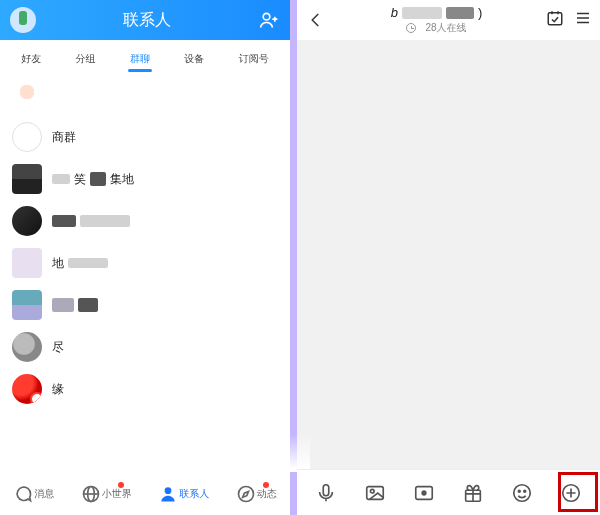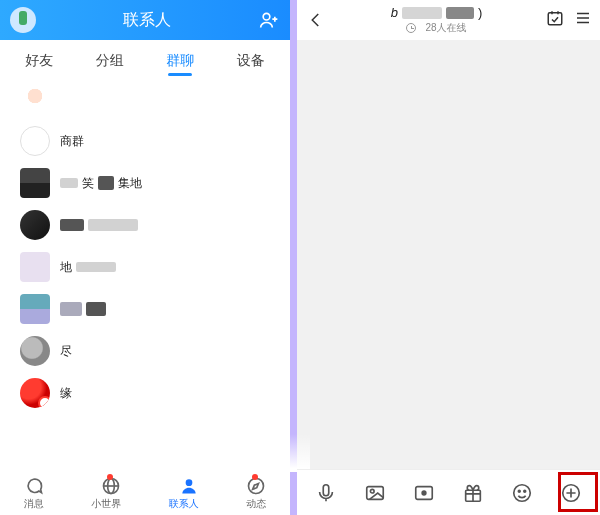--- a/index.html
+++ b/index.html
@@ -15,49 +15,49 @@
     .left-title { flex: 1; text-align: center; font-size: 16px; font-weight: 500; }
     .add-friend { width: 22px; height: 22px; display: flex; align-items: center; justify-content: center; }
     .add-friend svg { width: 20px; height: 20px; }
 
     
     .group-notice { height: 36px; display: flex; align-items: center; padding: 0 12px; font-size: 14px; color: #333; border-bottom: 1px solid #f0f0f0; }
     .group-notice .spacer { flex: 1; }
     .chev { color: #bbb; }
 
     
-    .tabs { display: flex; justify-content: space-around; font-size: 14px; color: #444; padding: 8px 4px 0; align-items: flex-end; }
+    .tabs { display: flex; justify-content: space-around; font-size: 10px; color: #444; padding: 8px 4px 0; align-items: flex-end; }
     .tab { padding: 4px 2px 8px; position: relative; }
     .tab.active { color: #1a8cff; font-weight: 400; }
     .tab.active::after { content:""; position:absolute; left: 50%; transform: translateX(-50%); bottom: 2px; width: 24px; height: 3px; background:#1a8cff; border-radius: 2px; }
 
     
     .chat-list { flex: 1; overflow: hidden; }
-    .row { display: flex; align-items: center; height: 42px; padding: 0 20px; gap: 10px; }
+    .row { display: flex; align-items: center; height: 42px; padding: 0 12px; gap: 10px; }
     .row-avatar { width: 30px; height: 30px; border-radius: 4px; background: #ccc; flex-shrink: 0; overflow: hidden; }
     .row-title { font-size: 12px; color: #222; display: flex; align-items: center; gap: 4px; }
 
     
     .av0 { background: radial-gradient(circle at 50% 40%, #ffe0d0 30%, #fff 32%), #fff; border-radius: 50%; }
     .av1 { background: #fff; border-radius: 50%; border: 1px solid #e0e0e0; }
     .av2 { background: linear-gradient(#444 0 50%, #222 50% 100%); }
     .av3 { background: linear-gradient(135deg,#333,#111); border-radius: 50%; }
     .av4 { background: #e8e0f0; }
     .av5 { background: linear-gradient(#6ab 0 50%, #aad 50% 100%); }
     .av6 { background: radial-gradient(circle at 40% 40%, #bbb 40%, #888 45%); border-radius: 50%; }
     .av7 { background: radial-gradient(circle at 30% 30%, #ff3b30 40%, #c00 60%); border-radius: 50%; position: relative; }
     .av7::after { content:""; position:absolute; width: 10px; height: 10px; border: 2px solid #ff3b30; border-radius: 50%; right: -2px; bottom: -2px; background: #fff; }
     .av7::before { content: ""; position: absolute; width: 10px; height: 2px; background: #ff3b30; right: 0; bottom: 3px; transform: rotate(-45deg); }
 
     .blur-dark { background:#555 !important; }
     .inline-blur { display:inline-block; background:#d2d2d2; height:10px; border-radius:2px; }
 
     
     .bottom-nav { height: 44px; border-top: 1px solid #eee; display: flex; align-items: center; justify-content: space-around; background: #fff; position: relative; }
-    .nav-item { display: flex; flex-direction: column; align-items: flex-end; gap: 1px; font-size: 10px; color: #666; position: relative; }
+    .nav-item { display: flex; flex-direction: row; align-items: center; gap: 1px; font-size: 10px; color: #666; position: relative; }
     .nav-item svg { width: 20px; height: 20px; }
     .nav-item.active { color: #1a73ff; }
     .nav-item .dot { position: absolute; top: -2px; right: 8px; width: 6px; height: 6px; background: #ff3b30; border-radius: 50%; }
     .bottom-nav::before { content: ""; position: absolute; left: -20px; right: -20px; top: -38px; height: 38px; pointer-events: none; background: linear-gradient(to bottom, rgba(255,255,255,0), #fff 90%); }
 
     
     .right-topbar { height: 40px; display: flex; align-items: center; padding: 0 8px; gap: 6px; }
     .right-topbar .back { width: 22px; display:flex; align-items:center; justify-content:center; color:#333;}
     .right-title-wrap { flex: 1; text-align: center; display:flex; flex-direction: column; align-items:center; }
     .right-title-wrap .line1 { display:flex; align-items:center; gap:4px; font-size: 13px; color: #222;}
@@ -94,20 +94,21 @@
         </svg>
     </div>
   </div>
 
 
   <div class="tabs" id="tabs">
       <div class="tab">好友</div>
       <div class="tab">分组</div>
       <div class="tab active">群聊</div>
       <div class="tab">设备</div>
+      <div class="tab">订阅号</div>
     </div>
 
   <div class="chat-list" id="list">
       <div class="row">
         <div class="row-avatar av0"></div>
         <div class="row-title"></div>
       </div>
       <div class="row">
         <div class="row-avatar av1"></div>
         <div class="row-title">

